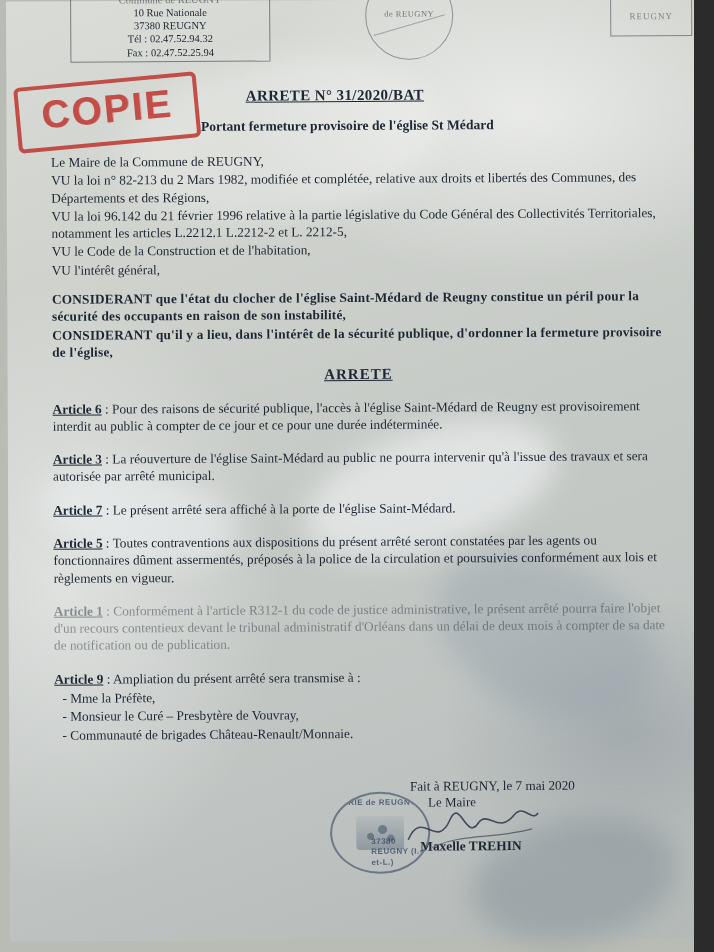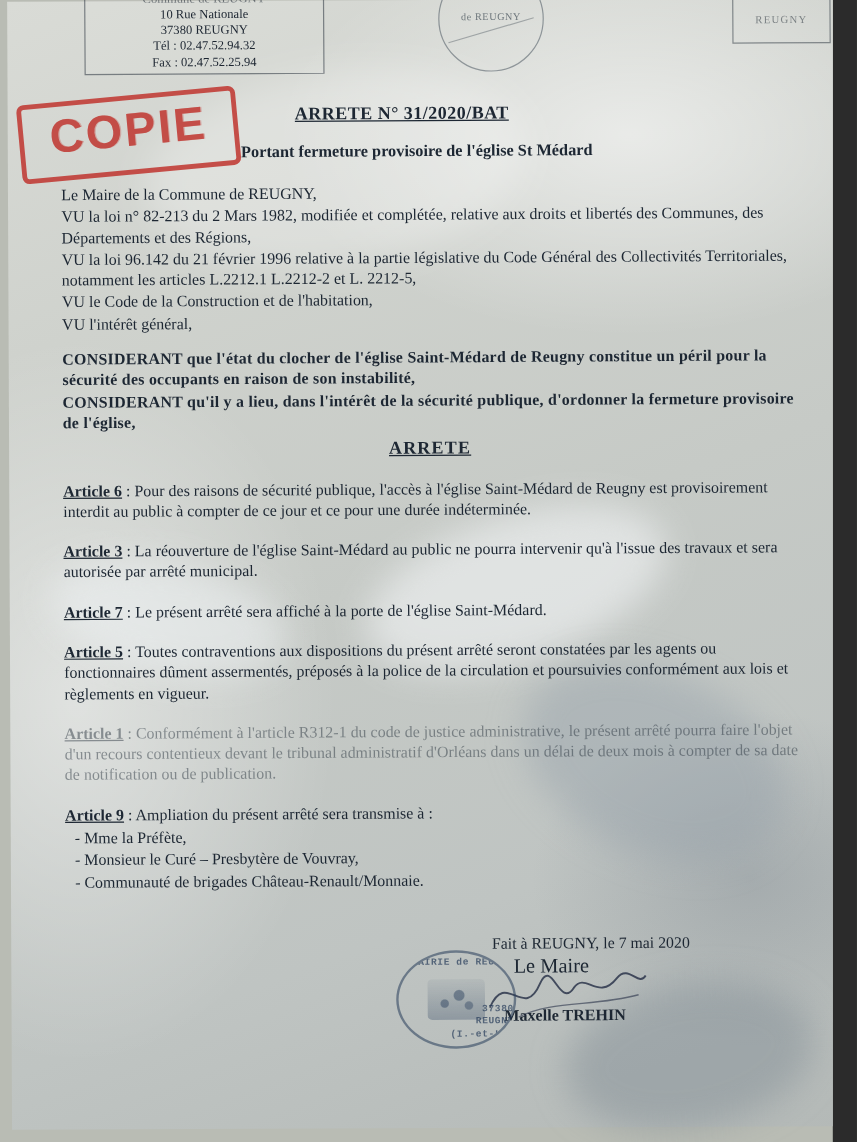--- a/index.html
+++ b/index.html
@@ -166,44 +166,44 @@
   .sign-place {
     position: absolute;
     left: 360px;
     top: 778px;
     font-size: 13.2px;
   }
   .sign-maire {
     position: absolute;
     left: 378px;
     top: 795px;
-    font-size: 17px;
+    font-size: 13px;
   }
   .sign-name {
     position: absolute;
     left: 370px;
     top: 838px;
     font-size: 13.4px;
     font-weight: 600;
   }
 
   
   .bottom-stamp {
     position: absolute;
     left: 280px;
     top: 792px;
     width: 96px;
     height: 78px;
     border-radius: 50%;
     border: 2px solid rgba(38,60,90,0.55);
     color: rgba(38,60,90,0.7);
     font-size: 8px;
-    font-family: Liberation Mono, monospace;
-    font-weight: bold;
-    text-align: right;
+    font-family: Liberation Sans, sans-serif;
+    font-weight: bold;
+    text-align: left;
     overflow: hidden;
   }
   .bottom-stamp .t { position: absolute; top: 4px; left: 0; right: 0; letter-spacing: .5px; }
   .bottom-stamp .b { position: absolute; bottom: 4px; left: 12px; right: 0; letter-spacing: .5px; margin-left: 27px; }
   .bottom-stamp .m {
     position: absolute; left: 50%; top: 50%; width: 48px; height: 34px;
     margin: -17px 0 0 -24px;
     background:
       radial-gradient(circle at 30% 60%, rgba(38,60,90,.45) 0 3px, transparent 4px),
       radial-gradient(circle at 55% 40%, rgba(38,60,90,.45) 0 4px, transparent 5px),

